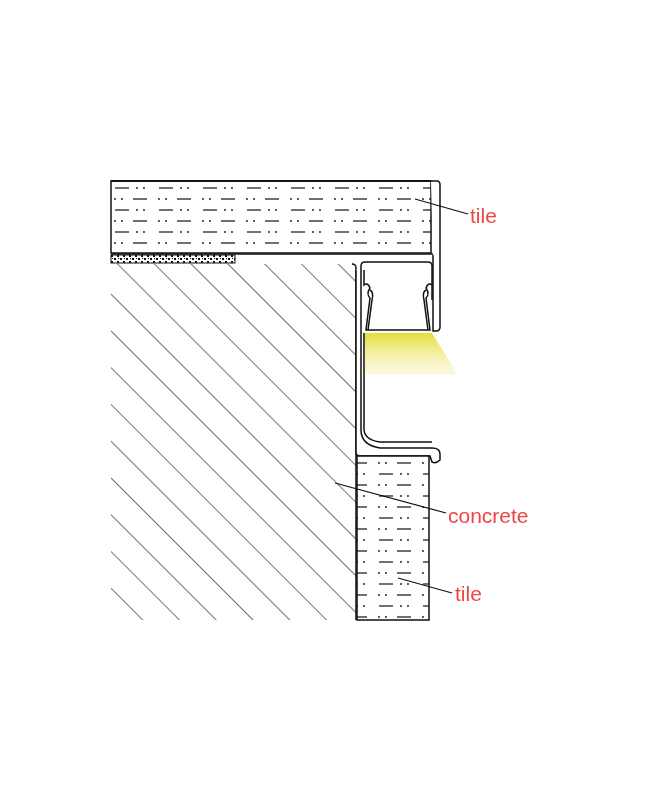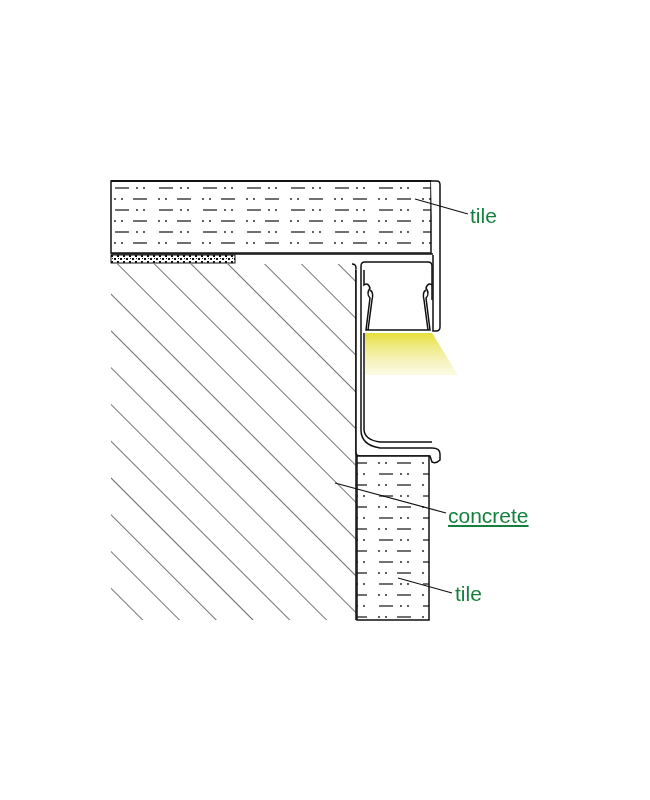--- a/index.html
+++ b/index.html
@@ -1,18 +1,18 @@
 <!DOCTYPE html>
 <html><head>
 <meta charset="utf-8">
 <style>
   html, body { margin: 0; padding: 0; background: #ffffff; }
   body { width: 650px; height: 800px; position: relative; overflow: hidden; font-family: "Liberation Sans", sans-serif; }
   #diagram { position: absolute; left: 0; top: 0; width: 650px; height: 800px; }
-  .lbl { position: absolute; font-size: 21px; color: #15803d; line-height: 1; white-space: nowrap; }
+  .lbl { position: absolute; font-size: 21px; color: #ef4444; line-height: 1; white-space: nowrap; }
 </style>
 </head>
 <body>
 
 <svg id="diagram" viewBox="0 0 650 800" xmlns="http://www.w3.org/2000/svg">
   <defs>
     <pattern id="hatch" patternUnits="userSpaceOnUse" width="26" height="26" patternTransform="rotate(-45)">
       <line x1="0" y1="0" x2="0" y2="26" stroke="#111" stroke-width="1.2"></line>
     </pattern>
     <pattern id="tilepat" patternUnits="userSpaceOnUse" width="44" height="22" x="111" y="183">
@@ -67,14 +67,14 @@
   <g>
     <rect x="357" y="456" width="72" height="164" fill="url(#tilepat)" stroke="#111" stroke-width="1.5"></rect>
   </g>
 
   <line x1="415" y1="199" x2="468" y2="214" stroke="#111" stroke-width="1.2"></line>
   <line x1="335" y1="483" x2="446" y2="513" stroke="#111" stroke-width="1.2"></line>
   <line x1="398" y1="578" x2="452" y2="593" stroke="#111" stroke-width="1.2"></line>
 </svg>
 
 <div class="lbl" style="left:470px; top:205px;">tile</div>
-<div class="lbl" style="left:448px; top:505px;text-decoration:underline;">concrete</div>
+<div class="lbl" style="left:448px; top:505px;">concrete</div>
 <div class="lbl" style="left:455px; top:583px;">tile</div>
 
 </body></html>

